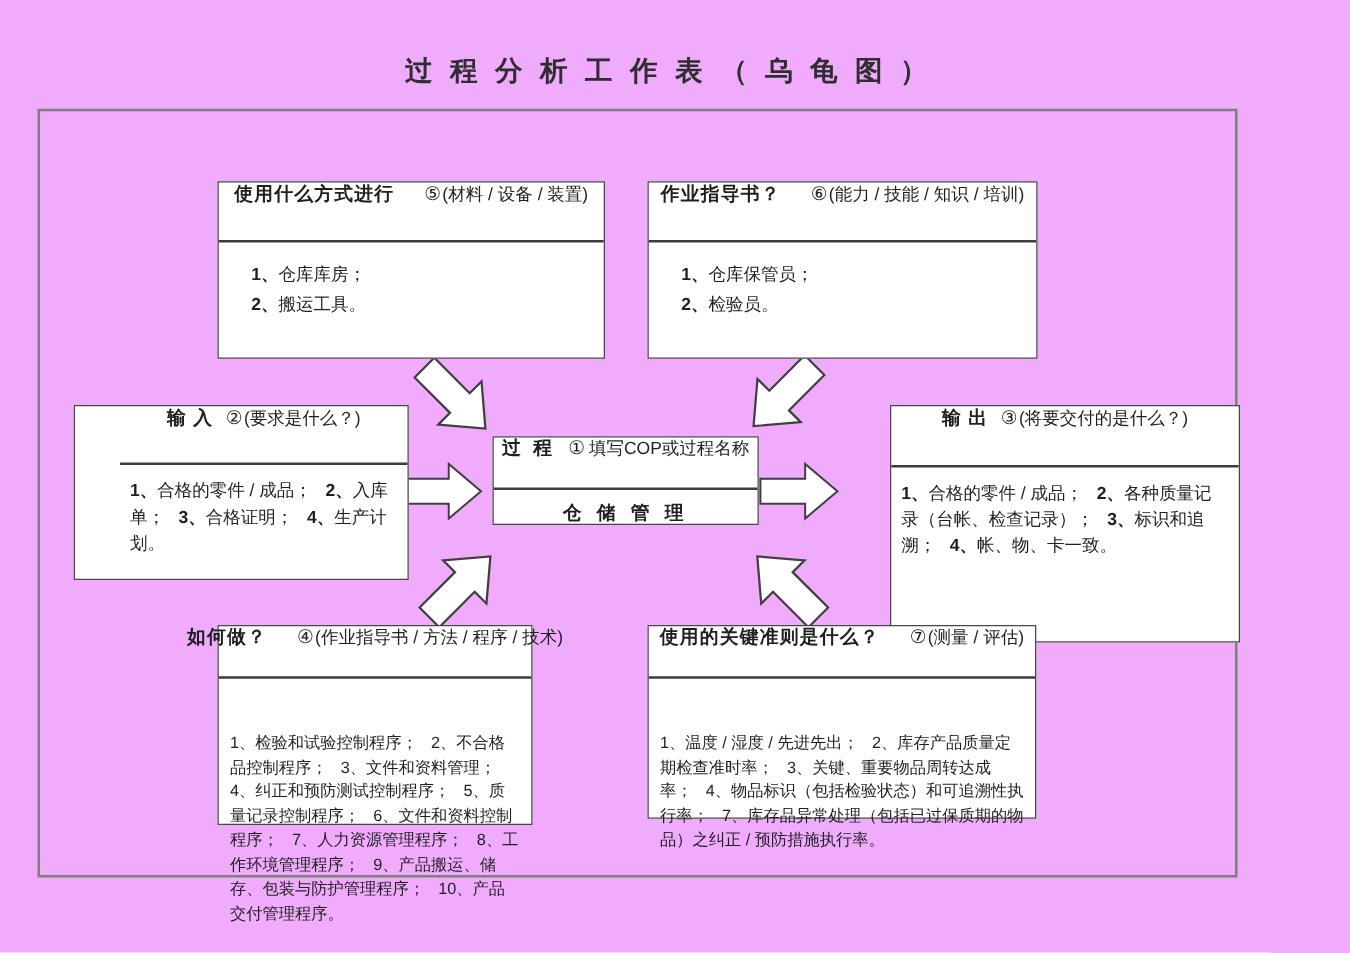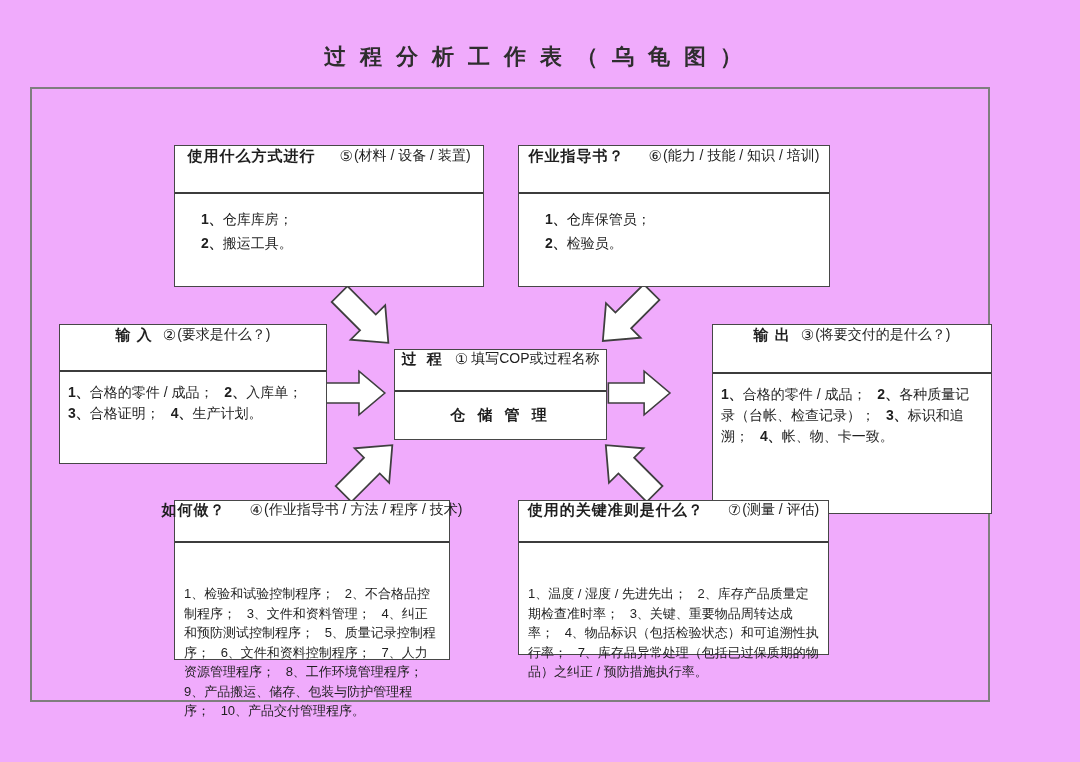--- a/index.html
+++ b/index.html
@@ -30,24 +30,24 @@
   .circ-num { margin-left:24px; font-weight:400; }
   .box-input .circ-num, .box-output .circ-num, .box-process .circ-num { margin-left:10px; }
   .box-body { flex:1; font-size:14px; line-height:1.5; padding:8px 10px; text-align:left; }
   .items-lines .item { display:block; margin:3px 0 3px 16px; }
   .items-inline .item { margin-right:7px; }
   .num-b { font-weight:bold; }
   .num-r { font-weight:normal; }
 
   .box-method   { left:142px; top:56px;  width:310px; height:142px; }
   .box-who      { left:486px; top:56px;  width:312px; height:142px; }
-  .box-input    { left:27px;  top:235px; width:268px; height:140px; }
-  .box-process  { left:362px; top:260px; width:213px; height:91px;  }
+  .box-input    { left:27px;  top:235px; width:268px; height:140px;padding-left:36px; }
+  .box-process  { left:362px; top:260px; width:213px; height:71px;  }
   .box-output   { left:680px; top:235px; width:280px; height:190px; }
-  .box-how      { left:142px; top:411px; width:276px; height:160px; }
+  .box-how      { left:142px; top:411px; width:252px; height:160px; }
   .box-criteria { left:486px; top:411px; width:311px; height:155px; }
 
   .box-method .box-header, .box-who .box-header { height:46px; }
   .box-input .box-header  { height:45px; }
   .box-output .box-header { height:47px; }
   .box-how .box-header, .box-criteria .box-header { height:40px; }
   .box-how .h-line1, .box-criteria .h-line1 { line-height:1.25; }
   .box-how .h-line2, .box-criteria .h-line2 { line-height:1.2; }
   .box-process .box-header { height:40px; }
   .box-process .h-line1 { font-size:15px; letter-spacing:3px; line-height:1.25; }

